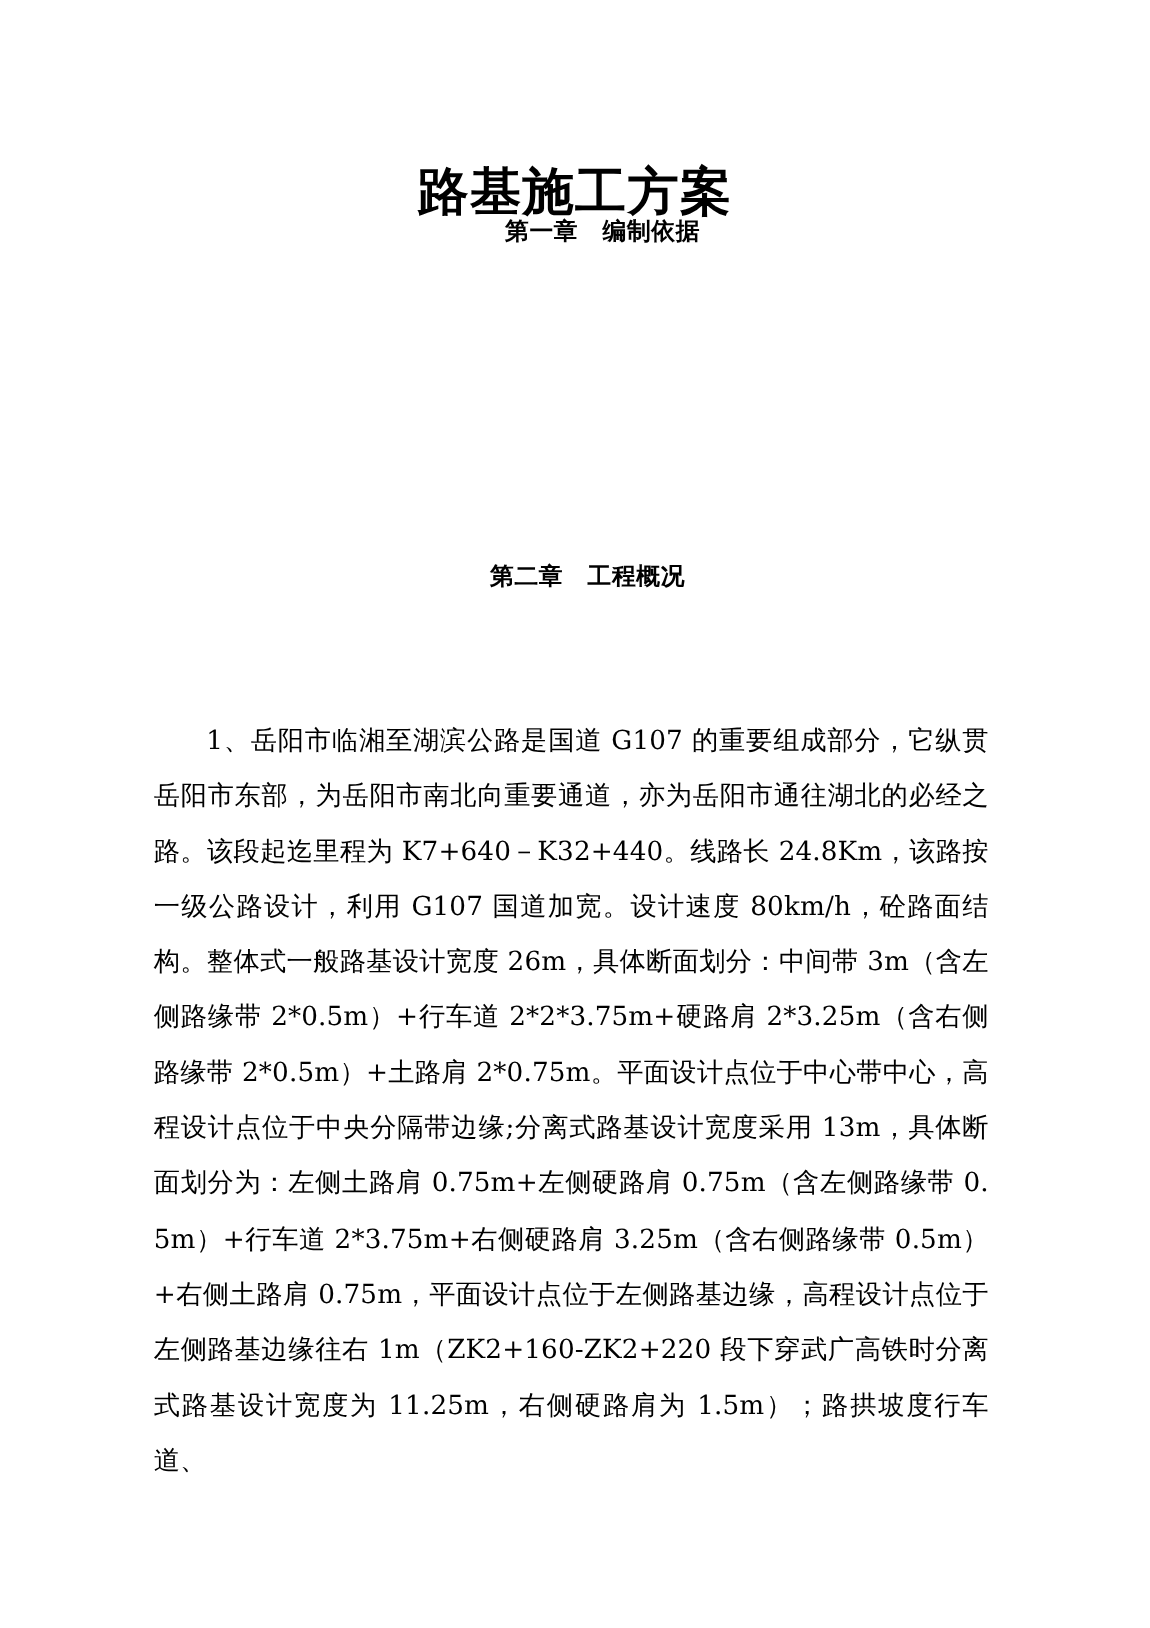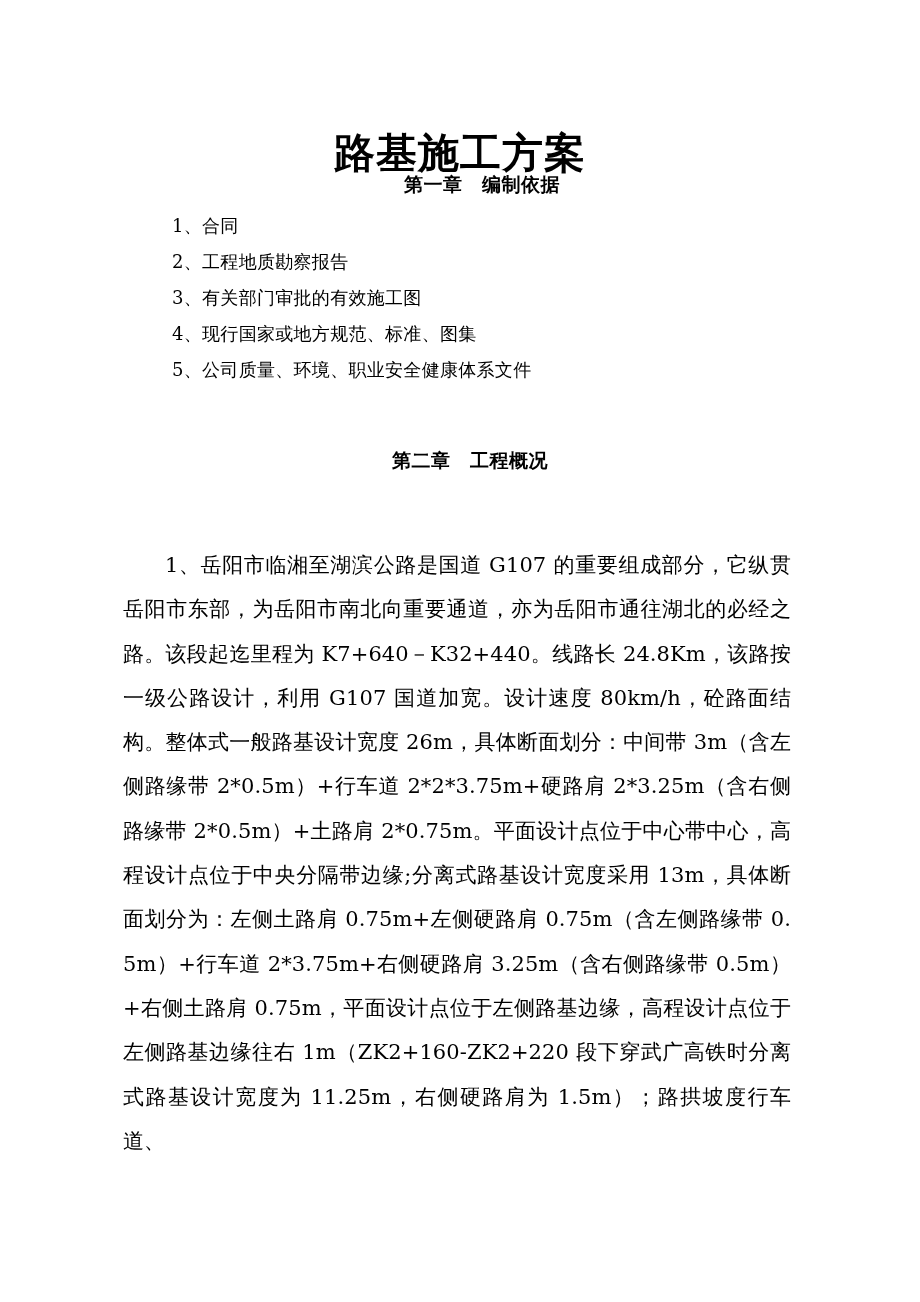--- a/index.html
+++ b/index.html
@@ -82,21 +82,21 @@
     font-family: "DejaVu Serif", "Liberation Serif", serif;
     font-size: 21px;
     line-height: 30px;
     white-space: nowrap;
     letter-spacing: 0.5px;
   }
 
   
   .body-block {
     position: absolute;
-    top: 543px;
+    top: 570px;
     left: 123px;
     width: 668px;
   }
   .body-par {
     margin: 0;
     font-family: "DejaVu Serif", "Liberation Serif", serif;
     font-size: 21px;
     line-height: 44.3px;
     text-align: justify;
     text-justify: inter-ideograph;
@@ -108,27 +108,20 @@
 </style>
 </head>
 <body>
 
 <div class="page">
 
   <h1 class="doc-title">路基施工方案</h1>
 
   <div class="chapter-heading chapter-1">第一章　编制依据</div>
 
-  <ul class="basis-list">
-    <li>1、合同</li>
-    <li>2、工程地质勘察报告</li>
-    <li>3、有关部门审批的有效施工图</li>
-    <li>4、现行国家或地方规范、标准、图集</li>
-    <li>5、公司质量、环境、职业安全健康体系文件</li>
-  </ul>
 
   <div class="chapter-heading chapter-2">第二章　工程概况</div>
 
 
   <div class="body-block">
     <p class="body-par">1、岳阳市临湘至湖滨公路是国道 G107 的重要组成部分，它纵贯岳阳市东部，为岳阳市南北向重要通道，亦为岳阳市通往湖北的必经之路。该段起迄里程为 K7+640－K32+440。线路长 24.8Km，该路按一级公路设计，利用 G107 国道加宽。设计速度 80km/h，砼路面结构。整体式一般路基设计宽度 26m，具体断面划分：中间带 3m（含左侧路缘带 2*0.5m）+行车道 2*2*3.75m+硬路肩 2*3.25m（含右侧路缘带 2*0.5m）+土路肩 2*0.75m。平面设计点位于中心带中心，高程设计点位于中央分隔带边缘;分离式路基设计宽度采用 13m，具体断面划分为：左侧土路肩 0.75m+左侧硬路肩 0.75m（含左侧路缘带 0.5m）+行车道 2*3.75m+右侧硬路肩 3.25m（含右侧路缘带 0.5m）+右侧土路肩 0.75m，平面设计点位于左侧路基边缘，高程设计点位于左侧路基边缘往右 1m（ZK2+160-ZK2+220 段下穿武广高铁时分离式路基设计宽度为 11.25m，右侧硬路肩为 1.5m）；路拱坡度行车道、</p>
   </div>
 
 </div>
 

